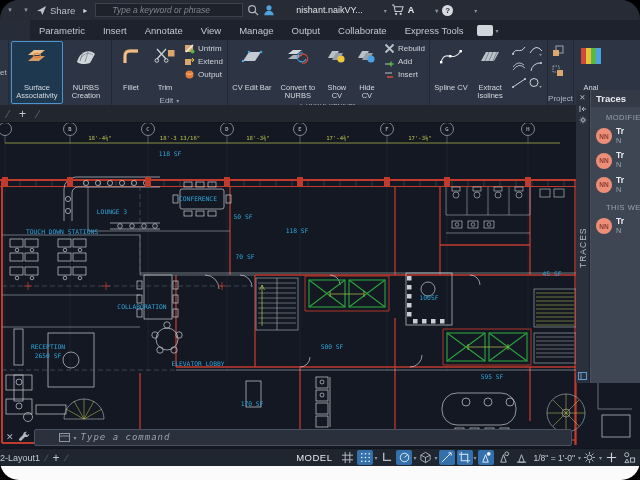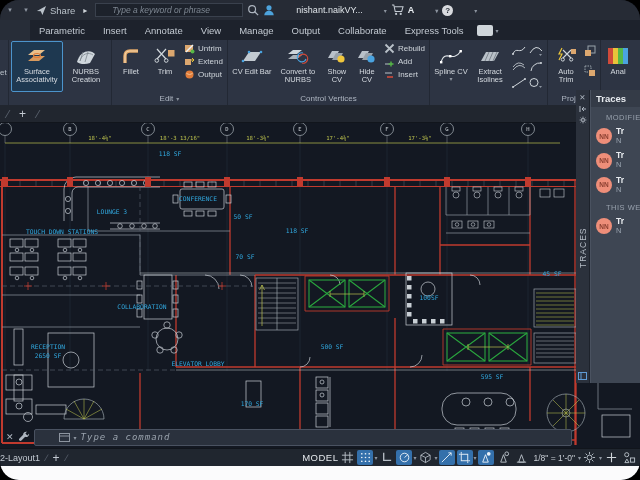--- a/index.html
+++ b/index.html
@@ -35,21 +35,21 @@
   .ribbon{position:absolute;top:40px;left:0;width:640px;height:65px;background:var(--ribbon_bg,#2d3443);
     display:flex;overflow:hidden;}
   .sliver{width:9px;border-right:1px solid #222834;display:flex;align-items:center;overflow:hidden;
     font-size:8px;color:#b9c1c9;}
   .rgroup{display:flex;flex-direction:column;border-right:1px solid #222834;}
   .rbody{flex:1;display:flex;align-items:stretch;padding:1px 2px 0 2px;}
   .rlabel{height:13px;display:flex;align-items:center;justify-content:center;gap:3px;
     font-size:8px;color:#aeb6c2;white-space:nowrap;overflow:hidden;}
   .bigbtn{display:flex;flex-direction:column;align-items:center;justify-content:flex-start;
     padding:2px 1px;border:1px solid transparent;border-radius:2px;font-size:7.5px;line-height:1.1;
-    text-align:center;color:#d5dae0;}
+    text-align:center;color:#d5dae0;gap:16px;}
   .bigbtn.sel{background:var(--selected_btn,#1e3850);border-color:var(--selected_border,#4c94cc);}
   .bigbtn .bic{height:24px;display:flex;align-items:center;justify-content:center;}
   .smallcol{display:flex;flex-direction:column;justify-content:flex-start;padding:2px 2px;gap:2px;}
   .smallbtn{display:flex;align-items:center;gap:3px;font-size:8px;color:#d0d6dc;white-space:nowrap;}
   .curvegrid{display:grid;grid-template-columns:16px 16px;grid-auto-rows:15px;gap:1px;padding:2px 1px;}
   .cg{display:flex;align-items:center;justify-content:center;}
 
   
   .filetabs{position:absolute;top:105px;left:0;width:640px;height:18px;background:#21262f;
     border-bottom:1px solid #11151c;display:flex;align-items:center;font-size:11px;color:#aeb6c0;}
@@ -73,21 +73,21 @@
     display:flex;align-items:center;gap:4px;padding:0 24px;color:#9aa3ad;}
   .cmd-ph{font-family:"DejaVu Sans Mono",monospace;font-style:italic;font-size:9px;letter-spacing:1px;}
 
   
   .statusbar{position:absolute;top:448px;left:0;width:640px;height:18px;background:var(--status_bg,#20262f);
     border-top:1px solid #11151c;display:flex;align-items:center;font-size:9px;color:#b9c1c9;padding:0 2px;}
   .lay-tab{white-space:nowrap;color:#c3cad2;margin-left:-2px;}
   .sb-slash{color:#59616d;margin:0 5px;transform:skewX(-18deg);}
   .sb-plus{font-size:12px;color:#c3cad2;}
   .sb-spacer{flex:1;}
-  .model{color:#e4e8ec;font-size:9.5px;letter-spacing:.5px;}
+  .model{color:#e4e8ec;font-size:9.5px;letter-spacing:.5px;margin-right:6px;}
   .sic{width:16px;height:15px;display:inline-flex;align-items:center;justify-content:center;border-radius:2px;margin:0 1px;}
   .sic.on{background:var(--active_blue,#3470ab);}
   .sic svg{display:block;}
   .scaletxt{margin:0 3px;white-space:nowrap;color:#c9cfd6;font-size:8.5px;}
 
   .whitestrip{position:absolute;top:466px;left:0;width:640px;height:14px;background:#fbfbfc;}
 
   
   .palette{position:absolute;top:90px;right:0;width:64px;height:293px;display:flex;z-index:10;}
   .pstrip{width:14px;background:var(--palette_strip,#2b313c);display:flex;flex-direction:column;align-items:center;
@@ -384,32 +384,20 @@
                 <circle cx="5" cy="5.5" r="4" stroke="#cfd5da" fill="none"></circle>
                 <path d="M10,9l3,0l-1.5,2z" fill="#8d95a0"></path>
               </svg>
             </span>
         </div>
       </div>
     </div>
 
     <div class="rgroup">
       <div class="rbody">
-        <div class="bigbtn" style="width:32px;">
-          <span class="bic">
-            <svg width="22" height="20" viewBox="0 0 22 20">
-                <path d="M7,2l-3,6h3l-3,6" stroke="#e8c33a" fill="none" stroke-width="1.2"></path>
-                <path d="M8,4 L16,12 M16,4 L8,12" stroke="#cfd5da" stroke-width="1.1"></path>
-                <circle cx="7.8" cy="13.5" r="1.6" fill="none" stroke="#cfd5da"></circle>
-                <circle cx="16.2" cy="13.5" r="1.6" fill="none" stroke="#cfd5da"></circle>
-                <rect x="16" y="3" width="5" height="5" fill="#dca76f"></rect>
-              </svg>
-          </span>
-          <span>Auto Trim</span>
-        </div>
         <div class="smallcol">
           <span><svg width="12" height="12" viewBox="0 0 12 12">
                 <rect x="4" y="1" width="7" height="7" fill="none" stroke="#9aa3ab"></rect>
                 <rect x="1" y="5" width="6" height="6" fill="#dca76f"></rect>
               </svg></span>
           <span><svg width="12" height="12" viewBox="0 0 12 12">
                 <rect x="1" y="1" width="6" height="6" fill="none" stroke="#9aa3ab" stroke-dasharray="1.5 1"></rect>
                 <rect x="5" y="5" width="6" height="6" fill="#dca76f"></rect>
               </svg></span>
         </div>

